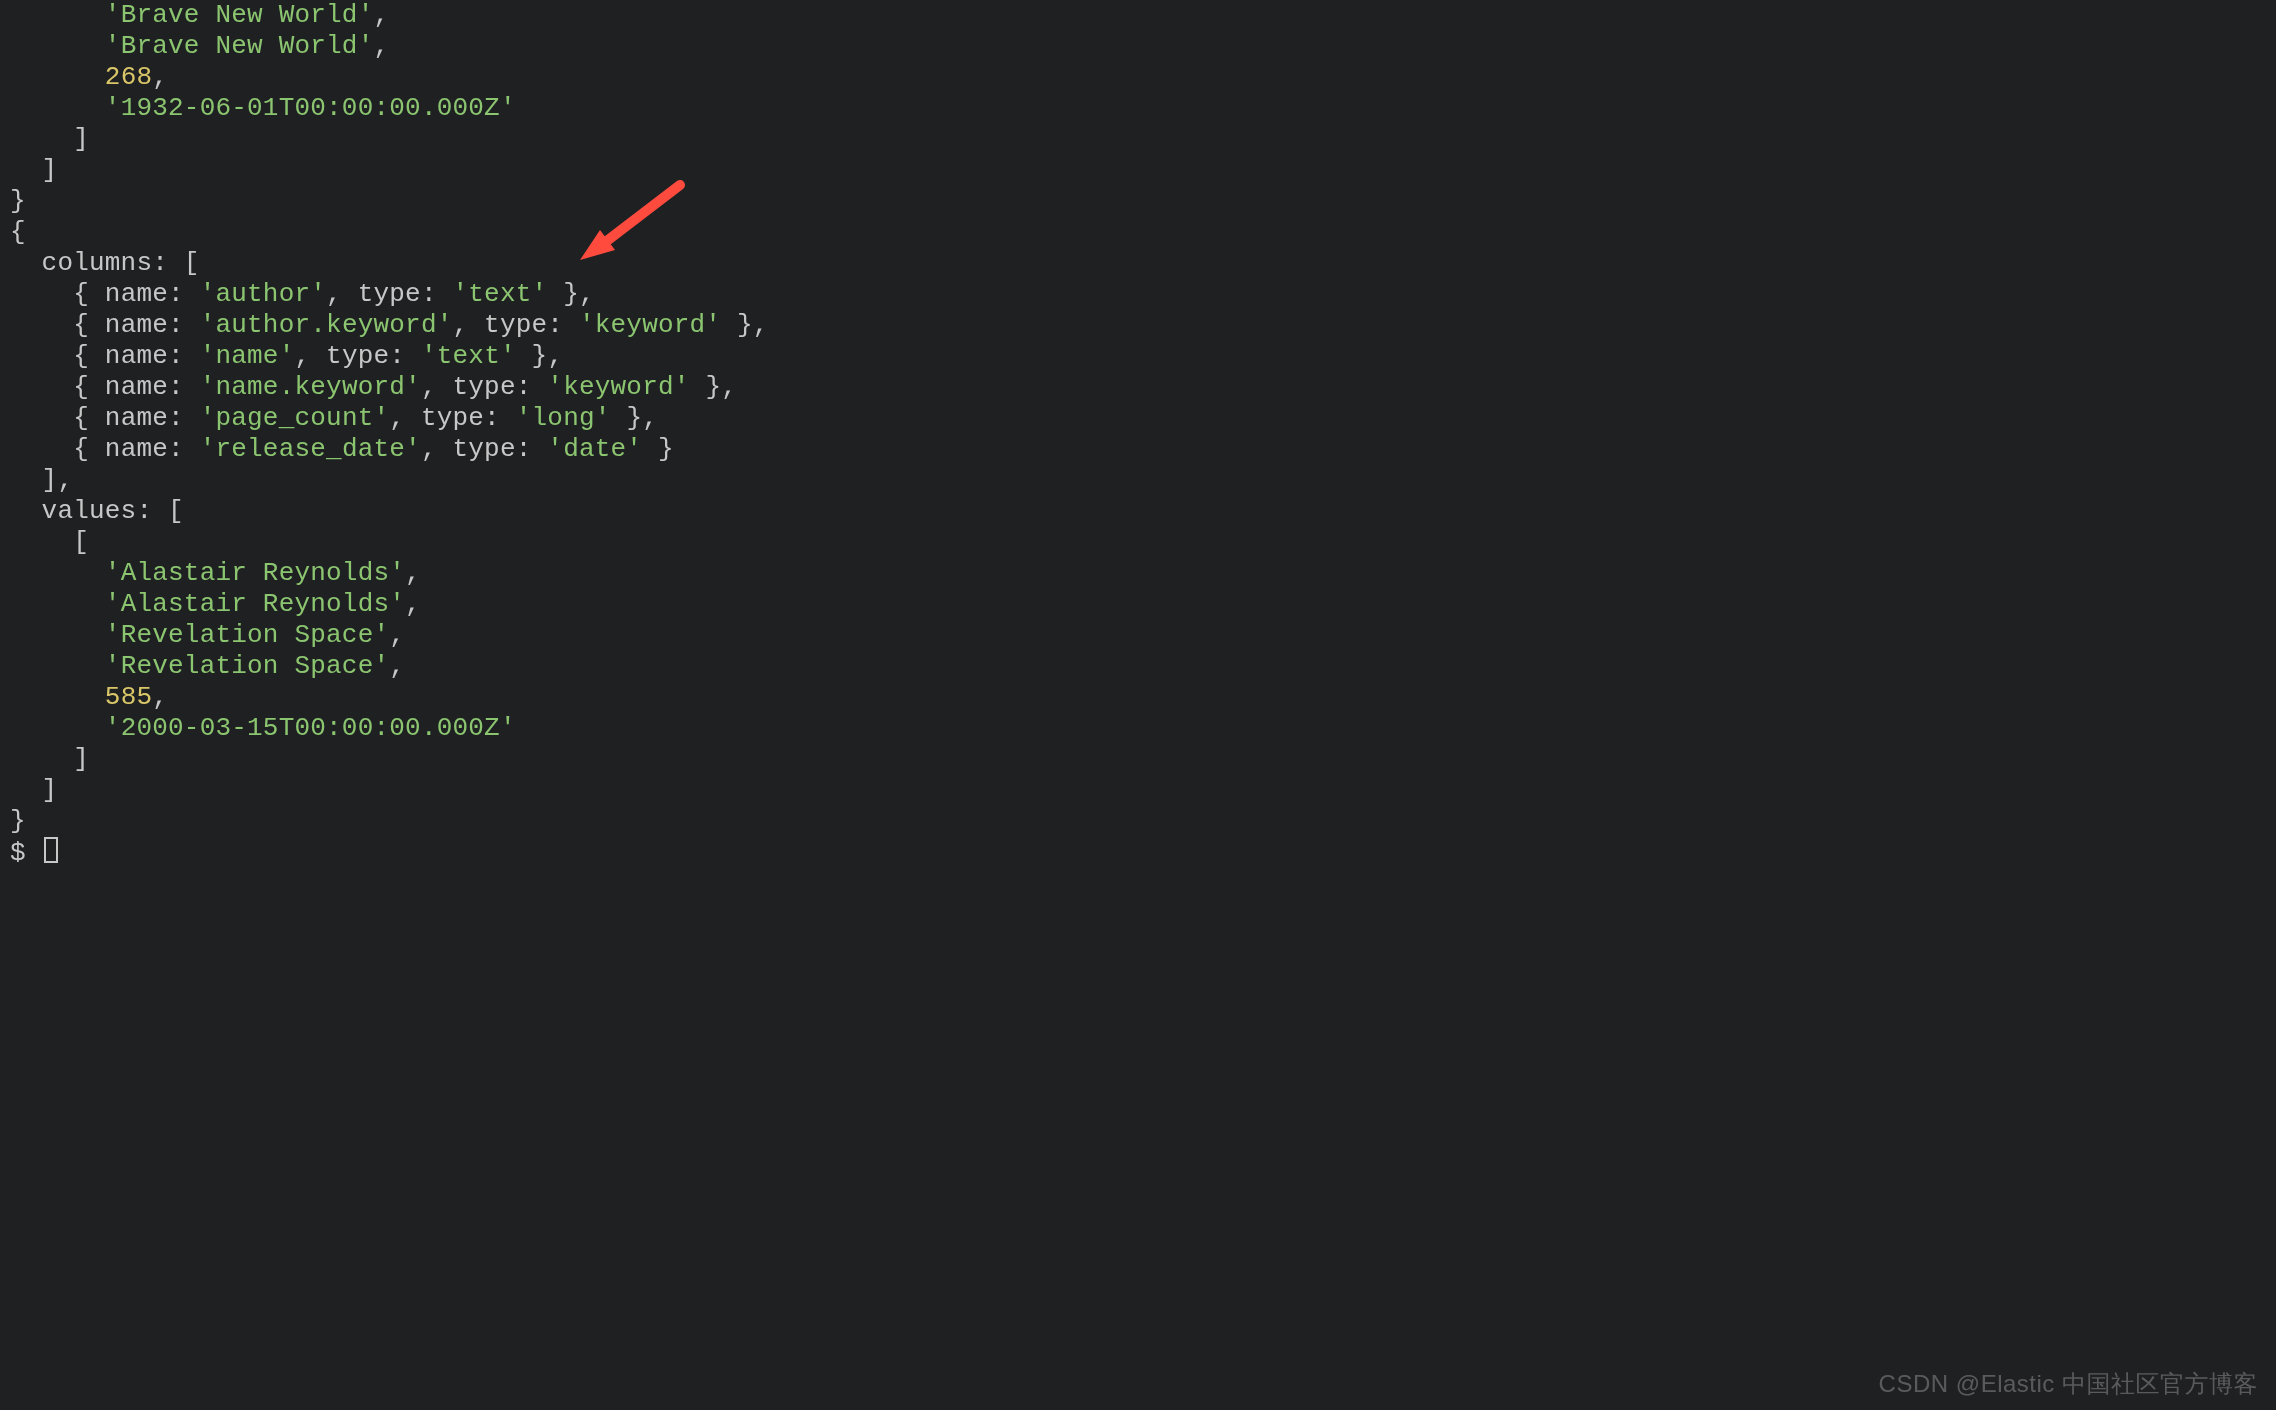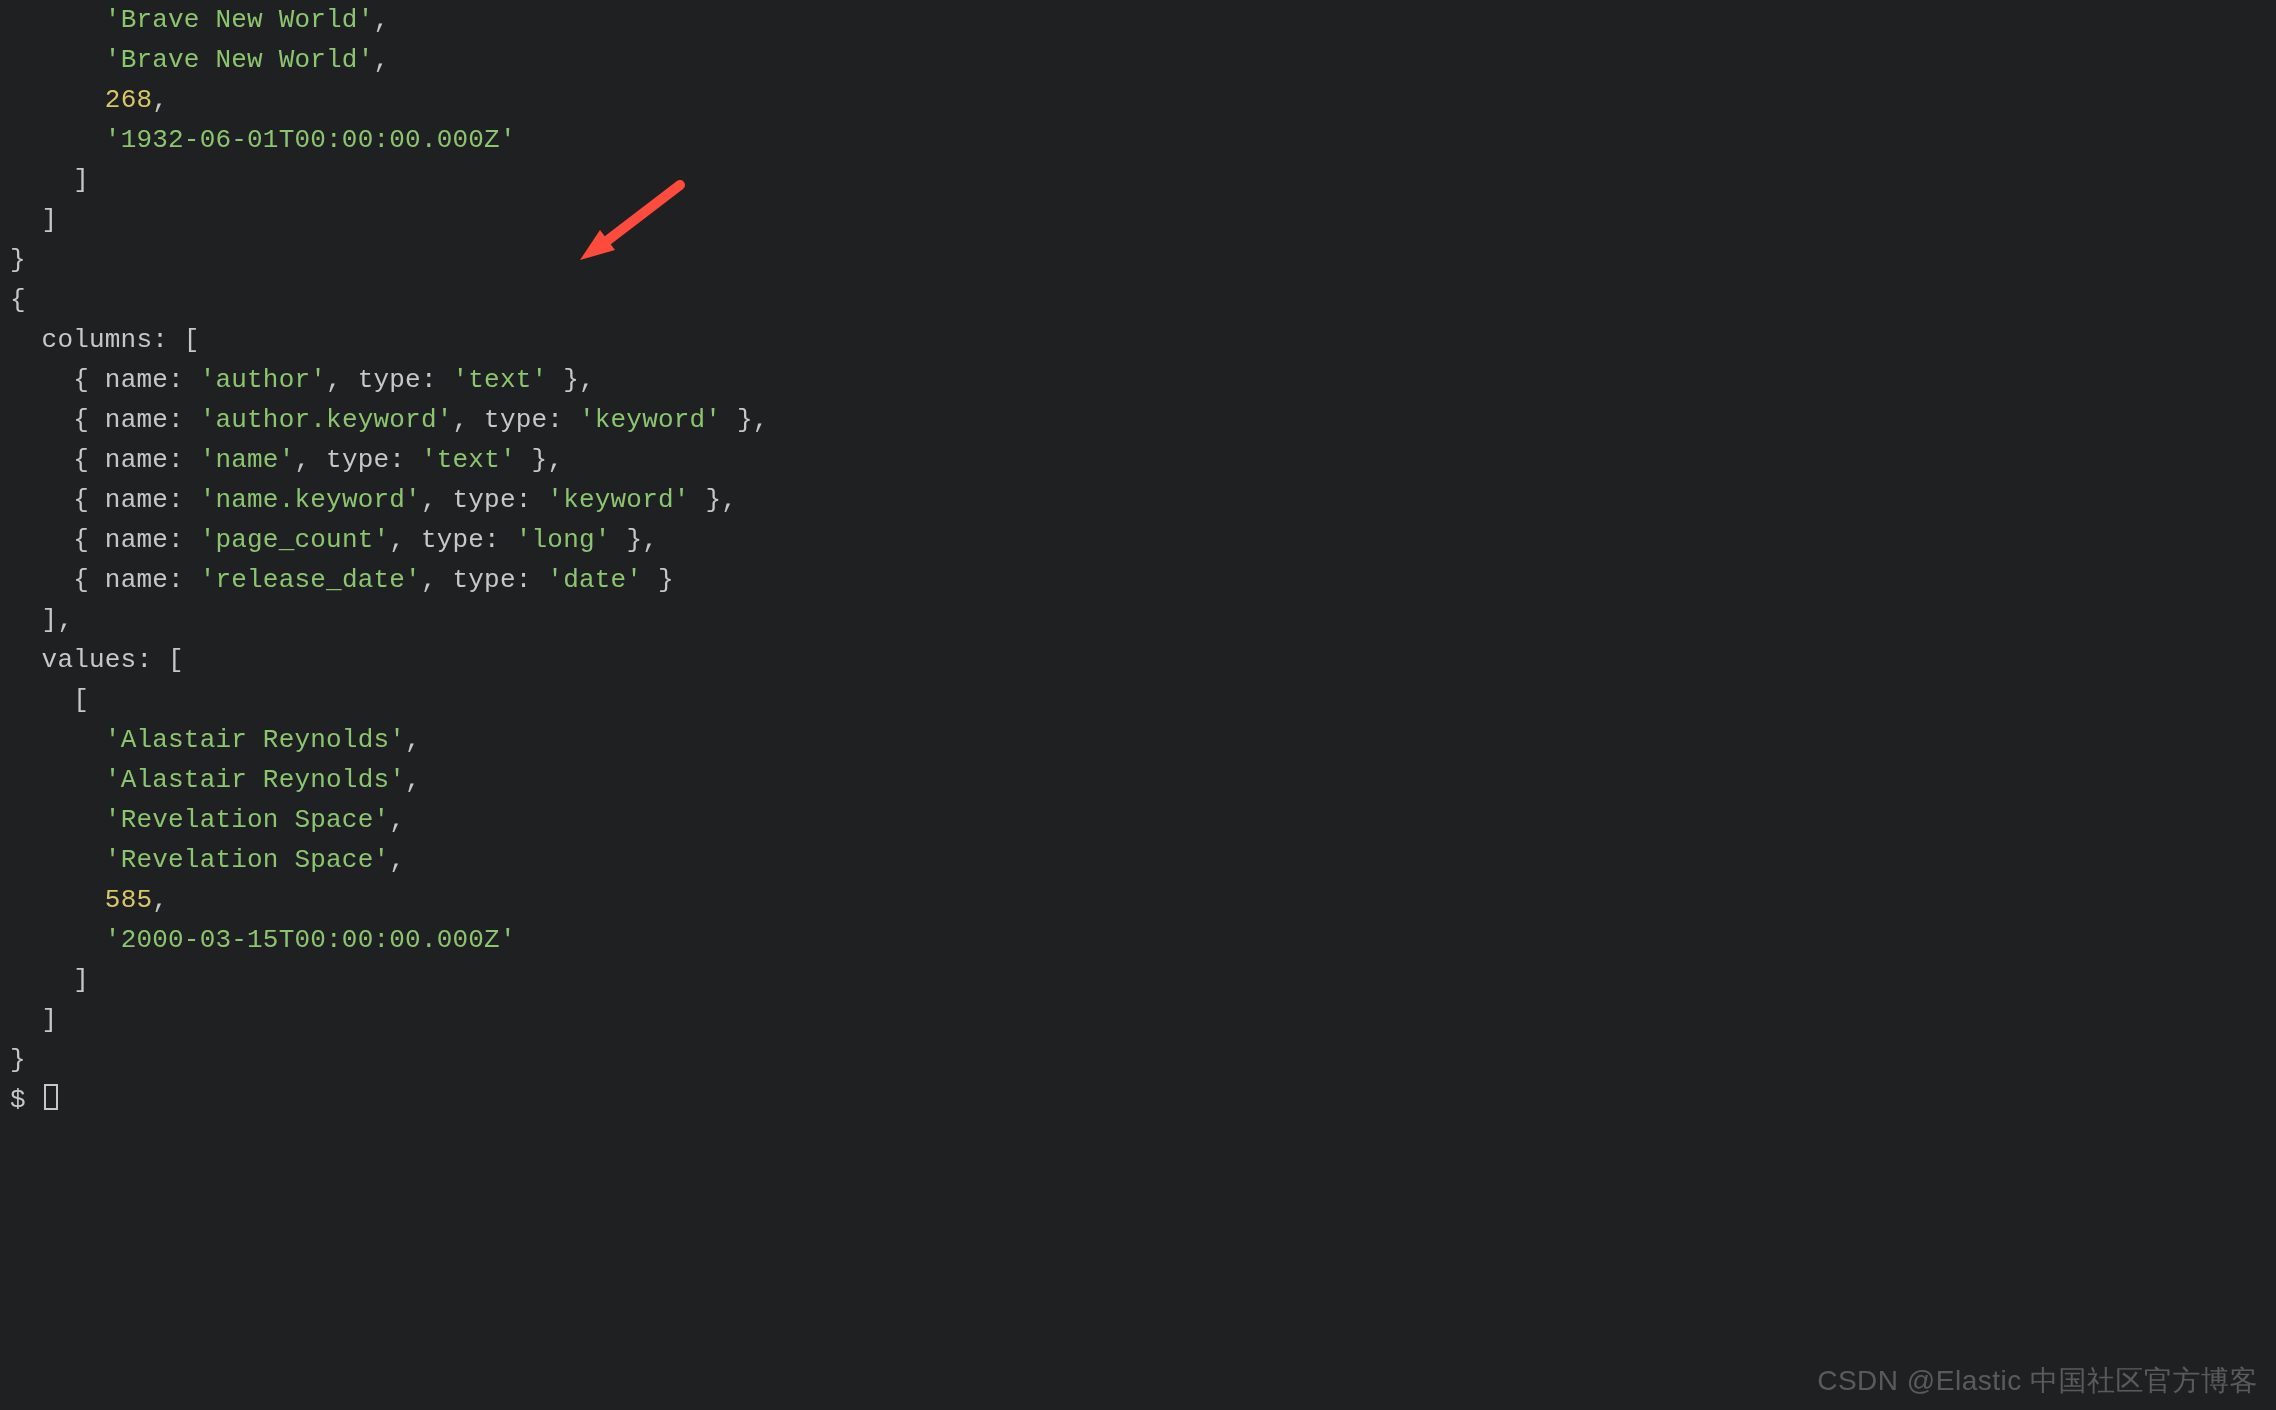--- a/index.html
+++ b/index.html
@@ -8,21 +8,21 @@
     width: 2276px;
     height: 1410px;
     background: #1e2022;
     overflow: hidden;
   }
   pre.terminal {
     margin: 0;
     padding: 0 0 0 10px;
     font-family: "SF Mono", "Menlo", "Consolas", "Liberation Mono", monospace;
     font-size: 26px;
-    line-height: 40px;
+    line-height: 31px;
     color: #c7c7c7;
     white-space: pre;
     letter-spacing: 0.2px;
   }
   .s  { color: #8cc570; }            
   .n  { color: #d9c668; }            
   .p  { color: #c7c7c7; }            
 
   .prompt {
     color: #c7c7c7;
@@ -42,21 +42,21 @@
     left: 570px;
     top: 170px;
     pointer-events: none;
   }
 
   .watermark {
     position: absolute;
     right: 18px;
     bottom: 10px;
     font-family: -apple-system, BlinkMacSystemFont, "Segoe UI", sans-serif;
-    font-size: 28px;
+    font-size: 24px;
     color: rgba(200,200,200,0.35);
     letter-spacing: 0.5px;
   }
 </style>
 </head>
 <body>
 
 <pre class="terminal">      <span class="s">'Brave New World'</span><span class="p">,</span>
       <span class="s">'Brave New World'</span><span class="p">,</span>
       <span class="n">268</span><span class="p">,</span>

